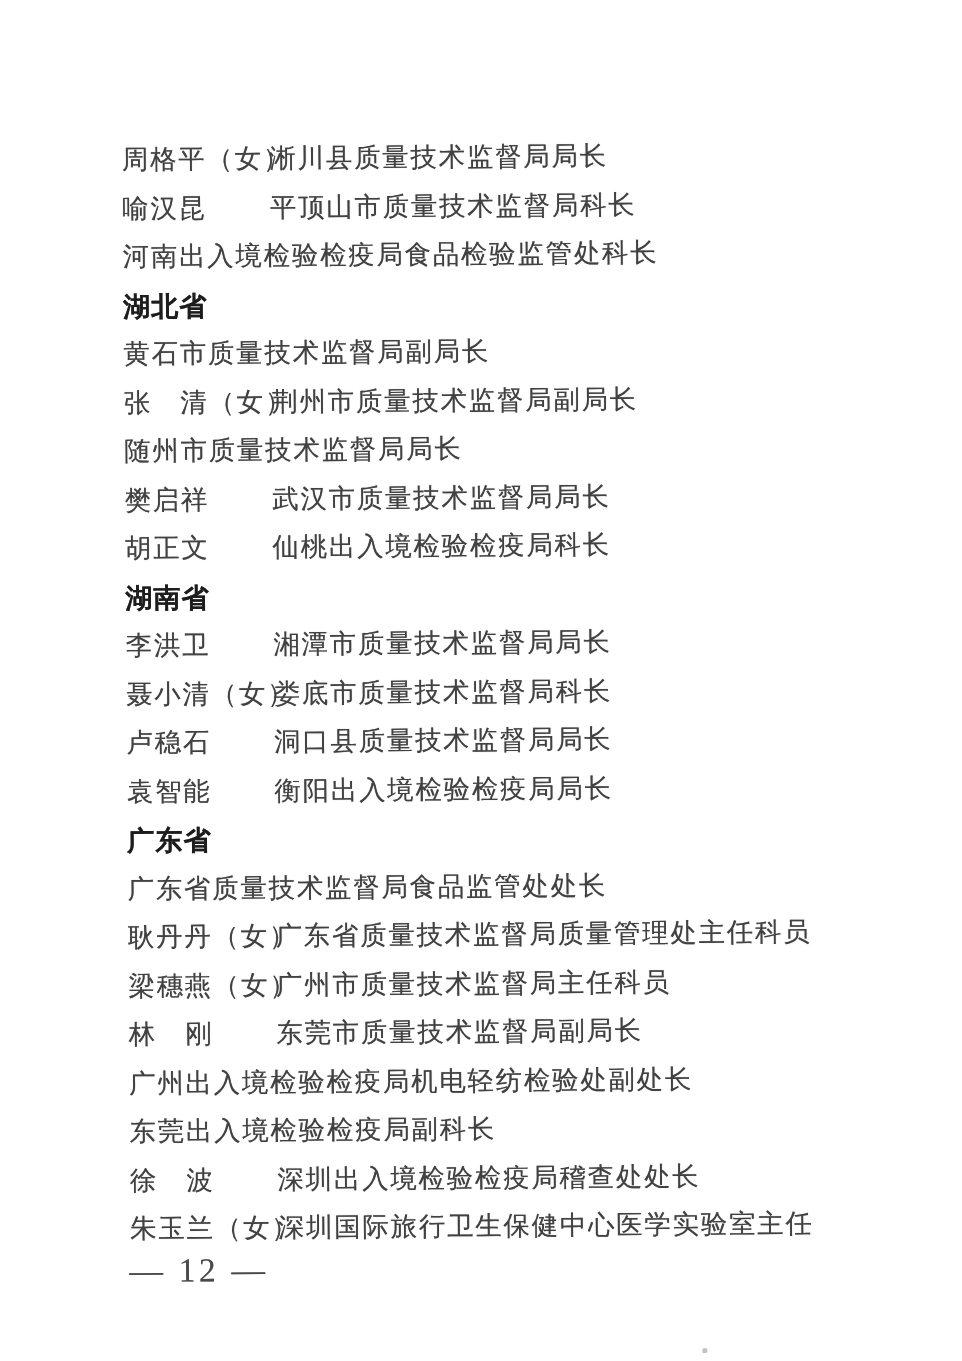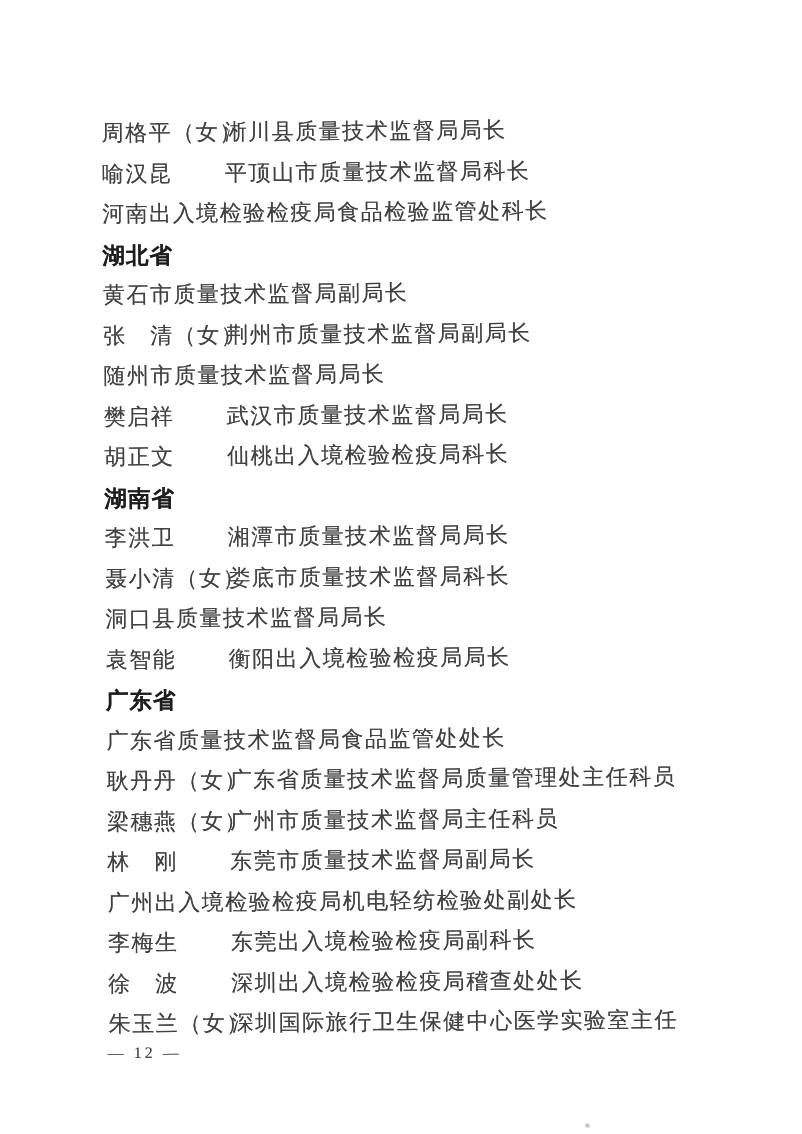--- a/index.html
+++ b/index.html
@@ -50,21 +50,21 @@
     font-weight: 700;
     color: #1d1d1d;
     text-shadow: 0 0 0.5px rgba(20,20,20,0.8);
     letter-spacing: 1px;
     font-size: 22.5px;
   }
   .page-number {
     position: absolute;
     left: 104px;
     top: 1042px;
-    font-size: 16px;
+    font-size: 28px;
     letter-spacing: 3px;
     color: #4a4a4a;
     text-shadow: 0 0 0.5px rgba(70,70,70,0.6);
     font-family: "Liberation Serif", serif;
   }
   .speck {
     position: absolute;
     left: 581px;
     top: 1125px;
     width: 4px;
@@ -116,20 +116,21 @@
         </div>
         <div class="row">
           <span class="name">李洪卫</span>
           <span class="title">湘潭市质量技术监督局局长</span>
         </div>
         <div class="row">
           <span class="name">聂小清（女）</span>
           <span class="title">娄底市质量技术监督局科长</span>
         </div>
         <div class="row">
+          <span class="name">卢稳石</span>
           <span class="title">洞口县质量技术监督局局长</span>
         </div>
         <div class="row">
           <span class="name">袁智能</span>
           <span class="title">衡阳出入境检验检疫局局长</span>
         </div>
         <div class="row header-row">
           <span>广东省</span>
         </div>
         <div class="row">
@@ -144,21 +145,20 @@
           <span class="title">广州市质量技术监督局主任科员</span>
         </div>
         <div class="row">
           <span class="name">林　刚</span>
           <span class="title">东莞市质量技术监督局副局长</span>
         </div>
         <div class="row">
           <span class="title">广州出入境检验检疫局机电轻纺检验处副处长</span>
         </div>
         <div class="row">
-          <span class="name">李梅生</span>
           <span class="title">东莞出入境检验检疫局副科长</span>
         </div>
         <div class="row">
           <span class="name">徐　波</span>
           <span class="title">深圳出入境检验检疫局稽查处处长</span>
         </div>
         <div class="row">
           <span class="name">朱玉兰（女）</span>
           <span class="title">深圳国际旅行卫生保健中心医学实验室主任</span>
         </div>

